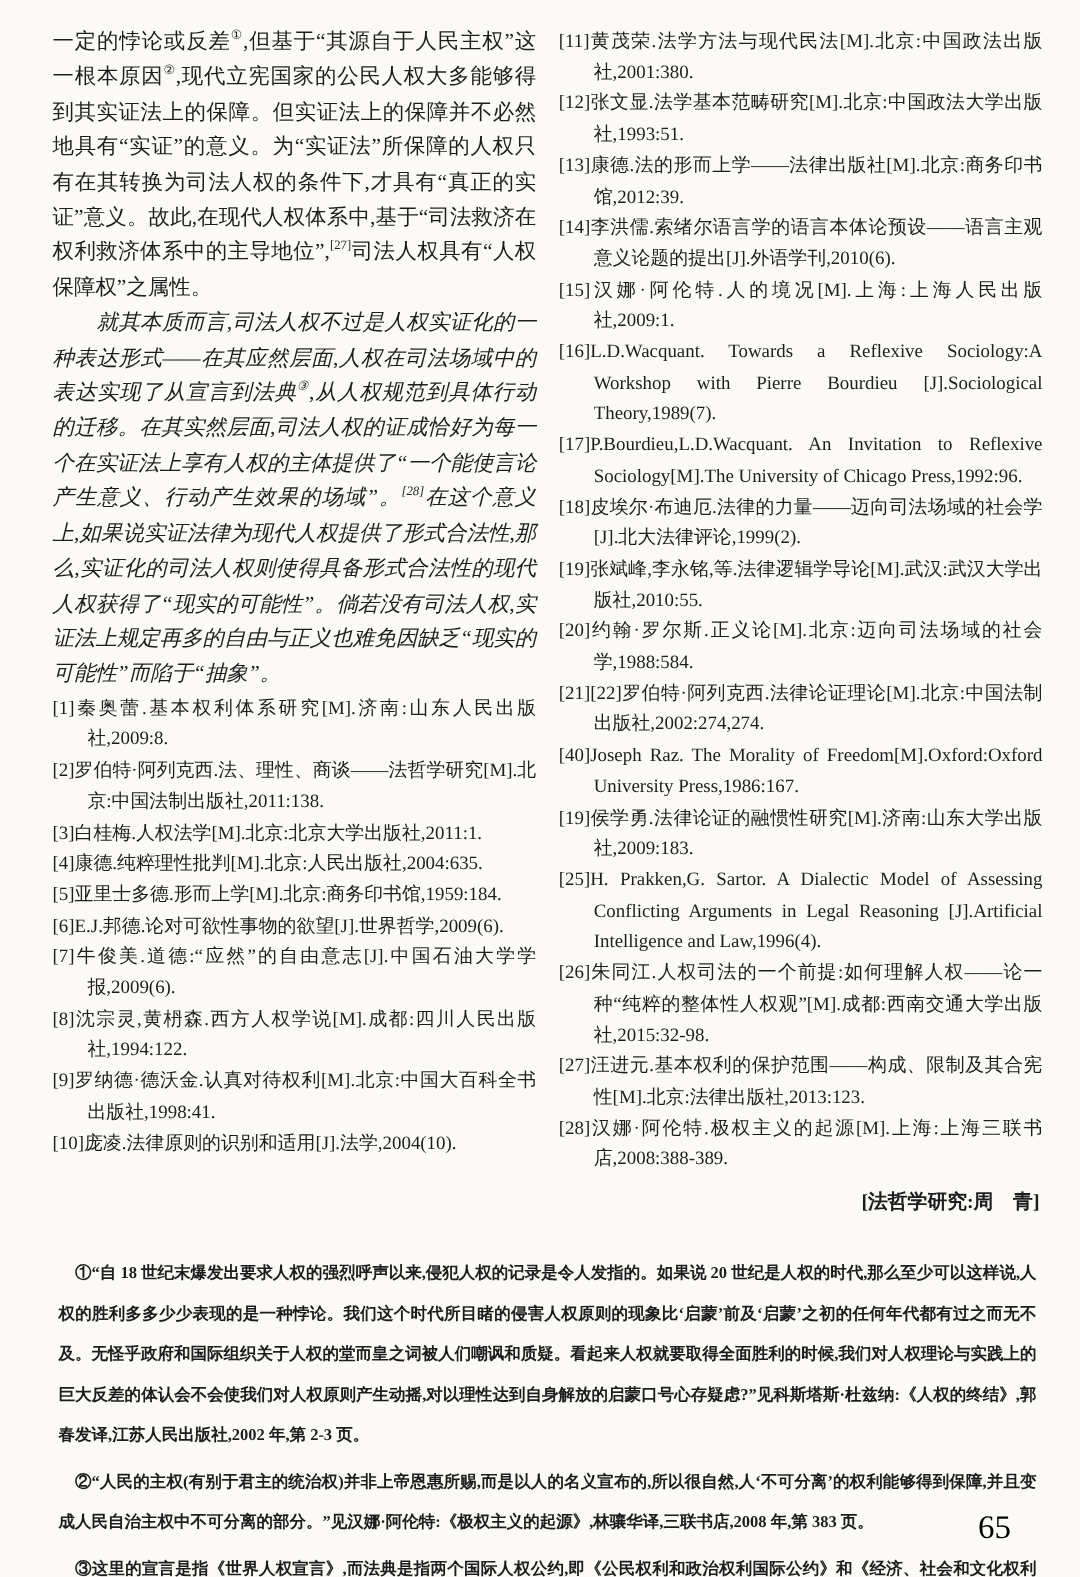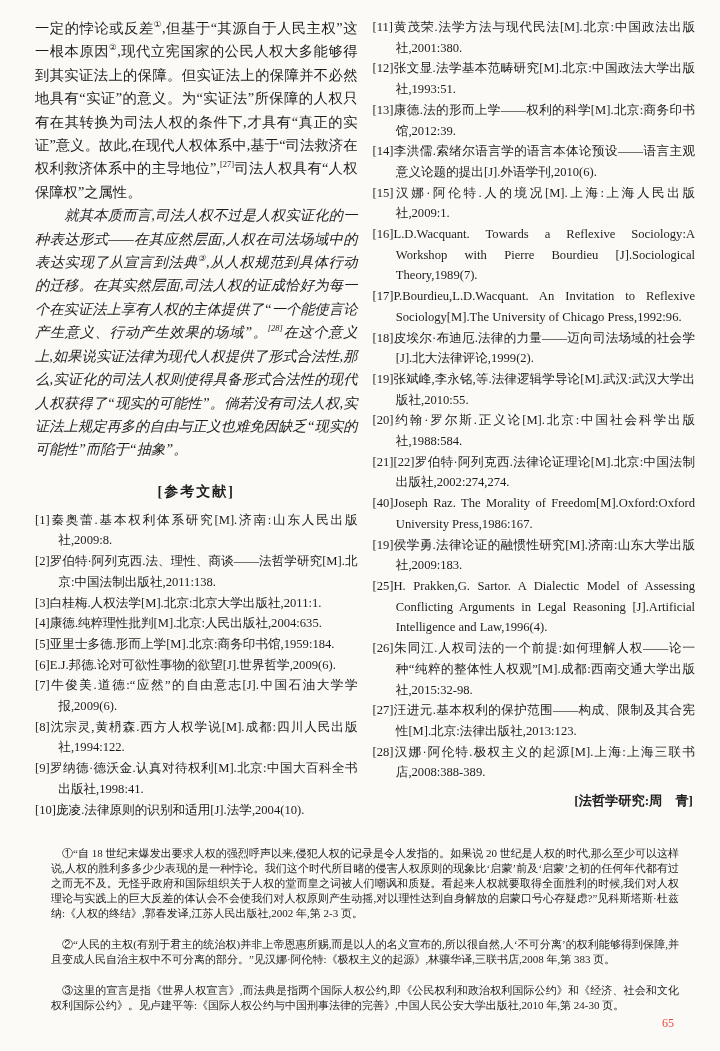--- a/index.html
+++ b/index.html
@@ -30,40 +30,39 @@
   }
   .refs p.latin { font-style: normal; }
 
   .editor {
     font-size: 13.2px; font-weight: bold; text-align: right;
     margin-top: 9px; padding-right: 2px;
   }
 
   .footnotes { margin-top: 26px; width: 660px; }
   .footnotes p {
-    font-size: 11px; line-height: 15px; margin: 16px;
-    text-align: justify; text-indent: 1em;
+    font-size: 11px; line-height: 27px; margin: 4px;
+    text-align: justify; text-indent: 1em; font-weight: bold;
   }
 
   .pageno {
     position: absolute; right: 46px; bottom: 20px;
-    font-size: 12px; color: #ef4444;
+    font-size: 22px; color: #000000;
   }
 </style>
 </head>
 <body>
 
 <div class="page">
   <div class="columns">
 
     <div class="col">
       <p class="body-par">一定的悖论或反差<sup>①</sup>,但基于“其源自于人民主权”这一根本原因<sup>②</sup>,现代立宪国家的公民人权大多能够得到其实证法上的保障。但实证法上的保障并不必然地具有“实证”的意义。为“实证法”所保障的人权只有在其转换为司法人权的条件下,才具有“真正的实证”意义。故此,在现代人权体系中,基于“司法救济在权利救济体系中的主导地位”,<sup>[27]</sup>司法人权具有“人权保障权”之属性。</p>
       <p class="body-par indent">就其本质而言,司法人权不过是人权实证化的一种表达形式——在其应然层面,人权在司法场域中的表达实现了从宣言到法典<sup>③</sup>,从人权规范到具体行动的迁移。在其实然层面,司法人权的证成恰好为每一个在实证法上享有人权的主体提供了“一个能使言论产生意义、行动产生效果的场域”。<sup>[28]</sup>在这个意义上,如果说实证法律为现代人权提供了形式合法性,那么,实证化的司法人权则使得具备形式合法性的现代人权获得了“现实的可能性”。倘若没有司法人权,实证法上规定再多的自由与正义也难免因缺乏“现实的可能性”而陷于“抽象”。</p>
 
-      <div class="ref-heading">[参考文献]</div>
 
       <div class="refs">
 
           <p><span>[1]</span><span>秦奥蕾.基本权利体系研究[M].济南:山东人民出版社,2009:8.</span></p>
 
           <p><span>[2]</span><span>罗伯特·阿列克西.法、理性、商谈——法哲学研究[M].北京:中国法制出版社,2011:138.</span></p>
 
           <p><span>[3]</span><span>白桂梅.人权法学[M].北京:北京大学出版社,2011:1.</span></p>
 
           <p><span>[4]</span><span>康德.纯粹理性批判[M].北京:人民出版社,2004:635.</span></p>
@@ -82,35 +81,35 @@
         </div>
     </div>
 
     <div class="col">
       <div class="refs">
 
           <p><span>[11]</span><span>黄茂荣.法学方法与现代民法[M].北京:中国政法出版社,2001:380.</span></p>
 
           <p><span>[12]</span><span>张文显.法学基本范畴研究[M].北京:中国政法大学出版社,1993:51.</span></p>
 
-          <p><span>[13]</span><span>康德.法的形而上学——权利的科学[M].北京:商务印书馆,2012:39.</span></p>
+          <p><span>[13]</span><span>康德.法的形而上学——法律出版社[M].北京:商务印书馆,2012:39.</span></p>
 
           <p><span>[14]</span><span>李洪儒.索绪尔语言学的语言本体论预设——语言主观意义论题的提出[J].外语学刊,2010(6).</span></p>
 
           <p><span>[15]</span><span>汉娜·阿伦特.人的境况[M].上海:上海人民出版社,2009:1.</span></p>
 
           <p class="latin"><span>[16]</span><span>L.D.Wacquant. Towards a Reflexive Sociology:A Workshop with Pierre Bourdieu [J].Sociological Theory,1989(7).</span></p>
 
           <p class="latin"><span>[17]</span><span>P.Bourdieu,L.D.Wacquant. An Invitation to Reflexive Sociology[M].The University of Chicago Press,1992:96.</span></p>
 
           <p><span>[18]</span><span>皮埃尔·布迪厄.法律的力量——迈向司法场域的社会学[J].北大法律评论,1999(2).</span></p>
 
           <p><span>[19]</span><span>张斌峰,李永铭,等.法律逻辑学导论[M].武汉:武汉大学出版社,2010:55.</span></p>
 
-          <p><span>[20]</span><span>约翰·罗尔斯.正义论[M].北京:中国社会科学出版社,1988:584.</span></p>
+          <p><span>[20]</span><span>约翰·罗尔斯.正义论[M].北京:迈向司法场域的社会学,1988:584.</span></p>
 
           <p><span>[21][22]</span><span>罗伯特·阿列克西.法律论证理论[M].北京:中国法制出版社,2002:274,274.</span></p>
 
           <p class="latin"><span>[40]</span><span>Joseph Raz. The Morality of Freedom[M].Oxford:Oxford University Press,1986:167.</span></p>
 
           <p><span>[19]</span><span>侯学勇.法律论证的融惯性研究[M].济南:山东大学出版社,2009:183.</span></p>
 
           <p class="latin"><span>[25]</span><span>H. Prakken,G. Sartor. A Dialectic Model of Assessing Conflicting Arguments in Legal Reasoning [J].Artificial Intelligence and Law,1996(4).</span></p>
 
           <p><span>[26]</span><span>朱同江.人权司法的一个前提:如何理解人权——论一种“纯粹的整体性人权观”[M].成都:西南交通大学出版社,2015:32-98.</span></p>

